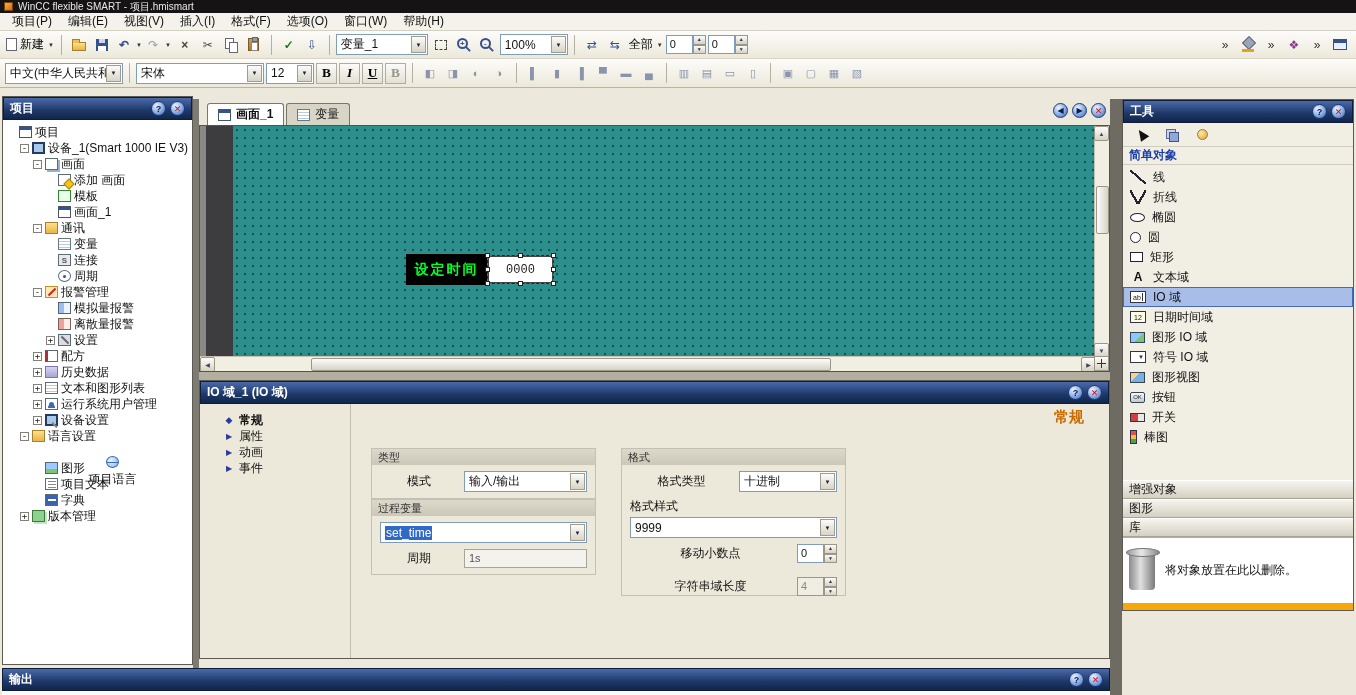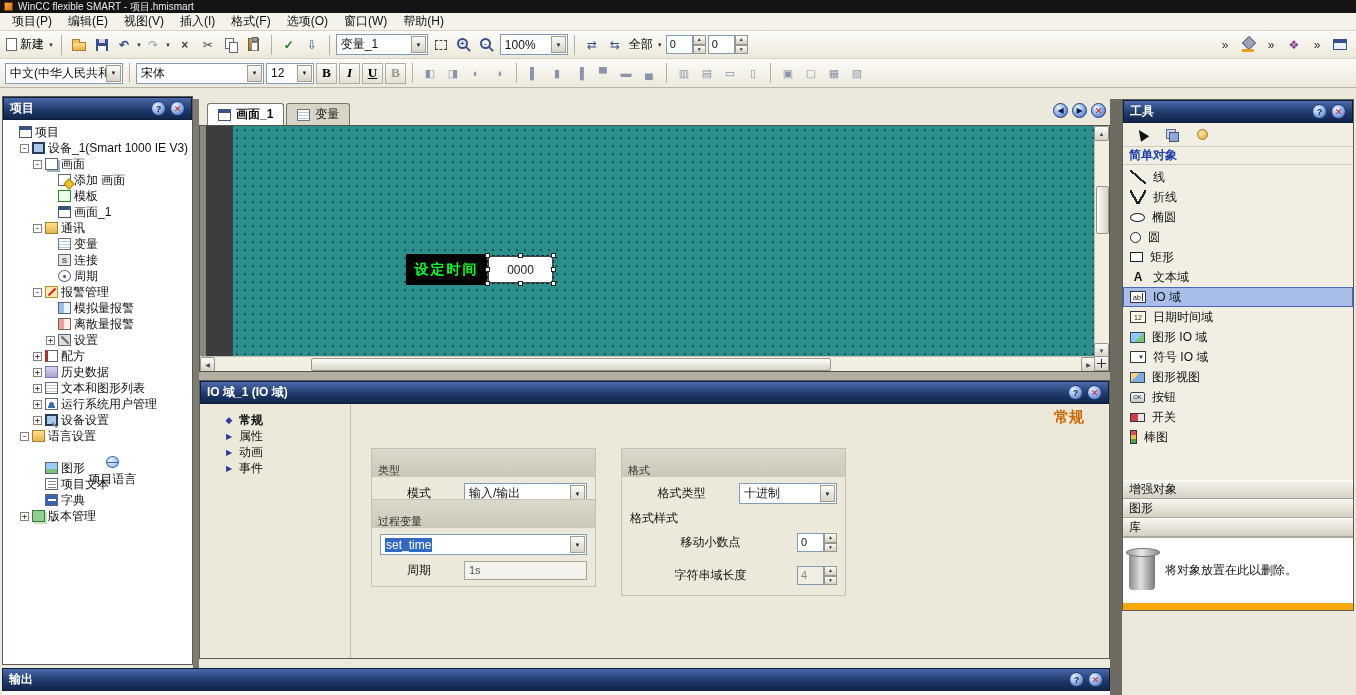--- a/index.html
+++ b/index.html
@@ -137,21 +137,21 @@
   .tabstrip{position:relative;height:26px;background:#ece9dc;display:flex;align-items:flex-end;padding-left:8px;gap:2px}
   .tabs-host{display:flex;align-items:flex-end;gap:2px}
   .tab{height:22px;display:inline-flex;align-items:center;gap:5px;padding:0 10px;border:1px solid #7a766a;border-bottom:none;border-radius:3px 3px 0 0;background:#d8d4c6;font-size:12px;cursor:default}
   .tab.active{background:#fff;font-weight:bold}
   .tabnav{position:absolute;right:4px;top:4px;display:flex}
   .ball.nav{font-size:8px}
   .canvas{position:relative;height:247px;background:#8a8a84;border:1px solid #55534b;overflow:hidden}
   .darkstrip{position:absolute;left:6px;top:0;width:27px;height:232px;background:#3d3d3f}
   .screen-area{position:absolute;left:33px;top:0;right:15px;height:232px;background-color:#2c8f8c;background-image:radial-gradient(rgba(0,30,30,.55) 1px,transparent 1.4px);background-size:8px 8px}
   .hmi-label{position:absolute;left:173px;top:128px;width:81px;height:31px;background:#000;color:#00ff2a;font-weight:bold;font-size:14px;letter-spacing:2px;display:flex;align-items:center;justify-content:center}
-  .hmi-io{position:absolute;left:255px;top:130px;width:65px;height:27px;background:#fff;border:1px solid #444;outline:1px dashed #223;display:flex;align-items:center;justify-content:center;font-family:Liberation Sans, sans-serif;font-size:12px;color:#222}
+  .hmi-io{position:absolute;left:255px;top:130px;width:65px;height:27px;background:#fff;border:1px solid #444;outline:1px dashed #223;display:flex;align-items:center;justify-content:center;font-family:Liberation Mono, monospace;font-size:12px;color:#222}
   .h{position:absolute;width:5px;height:5px;background:#fff;border:1px solid #222}
   .hnw{left:-4px;top:-4px}.hn{left:50%;margin-left:-3px;top:-4px}.hne{right:-4px;top:-4px}
   .hw{left:-4px;top:50%;margin-top:-3px}.he{right:-4px;top:50%;margin-top:-3px}
   .hsw{left:-4px;bottom:-4px}.hs{left:50%;margin-left:-3px;bottom:-4px}.hse{right:-4px;bottom:-4px}
   .vscroll{position:absolute;right:0;top:0;width:15px;height:232px;background:#f1efe2;border-left:1px solid #c4c0b2}
   .hscroll{position:absolute;left:0;bottom:0;height:15px;width:896px;background:#f1efe2;border-top:1px solid #c4c0b2}
   .sbtn{position:absolute;width:15px;height:15px;background:linear-gradient(#fdfdfb,#d6d2c4);border:1px solid #9a968a;border-radius:2px;font-size:6px;color:#445;display:flex;align-items:center;justify-content:center}
   .vthumb{position:absolute;left:1px;top:60px;width:13px;height:48px;background:linear-gradient(90deg,#fdfdfb,#d6d2c4);border:1px solid #9a968a;border-radius:2px}
   .hthumb{position:absolute;top:1px;left:111px;width:520px;height:13px;background:linear-gradient(#fdfdfb,#d6d2c4);border:1px solid #9a968a;border-radius:2px}
   .pan-btn{position:absolute;right:0;bottom:0;width:15px;height:15px;background:linear-gradient(#fdfdfb,#d6d2c4);border:1px solid #9a968a;display:flex;align-items:center;justify-content:center}
@@ -164,21 +164,21 @@
   .props{position:absolute;left:0;top:281px;width:911px;height:279px;border:1px solid #5c5a52;background:#ece9da;display:flex;flex-direction:column}
   .pbody{position:relative;flex:1;overflow:hidden}
   .pnav{position:absolute;left:0;top:0;width:151px;height:100%;border-right:1px solid #c0bcb0;padding-top:8px}
   .pnav-item{display:flex;align-items:center;gap:5px;height:16px;padding-left:24px;cursor:default}
   .pnav-item.on{font-weight:bold}
   .pnav-ico{display:inline-flex;width:10px;justify-content:center}
   .nav-diamond::before{content:"◆";color:#2a3a9e;font-size:9px}
   .nav-arrow::before{content:"▶";color:#2a3a9e;font-size:8px}
   .section-title{position:absolute;right:25px;top:4px;font-size:15px;font-weight:bold;color:#cc6a00}
   .group{position:absolute;border:1px solid #c4c0b2}
-  .ghead{height:16px;background:linear-gradient(#dcd9cc,#ccc8b8);font-size:11px;padding:14px 6px;color:#333}
+  .ghead{height:16px;background:linear-gradient(#dcd9cc,#ccc8b8);font-size:11px;padding:1px 6px;color:#333}
   .g-type{left:171px;top:44px;width:225px}
   .g-proc{left:171px;top:95px;width:225px}
   .g-format{left:421px;top:44px;width:225px;height:148px}
   .grow{display:flex;align-items:center;margin:6px 8px}
   .grow label{flex:1;text-align:center;margin-right:6px;white-space:nowrap}
   .grow .lab-left{flex:none;text-align:left}
   .field{height:19px;border:1px solid #a8a496;background:#f4f2ec;color:#555;font-size:11px;padding:2px 4px}
   .selhl{background:#316ac5;color:#fff;padding:0 1px}
   .combo.full{flex:1}
 
@@ -728,20 +728,26 @@
         <div class="grow">
           <label>格式类型</label>
           <div class="combo w98">
             <span>十进制</span>
             <span class="cbtn">▼</span>
           </div>
         </div>
         <div class="grow" style="margin-bottom:2px">
           <label class="lab-left">格式样式</label>
         </div>
+        <div class="grow" style="margin-top:0">
+          <div class="combo full">
+            <span>9999</span>
+            <span class="cbtn">▼</span>
+          </div>
+        </div>
         <div class="grow" style="margin-bottom:14px">
           <label>移动小数点</label>
           <span class="nspin">
             <span class="nfield">0</span>
             <span class="narrows">
                 <span class="na">▲</span>
                 <span class="na">▼</span>
               </span>
           </span>
         </div>

